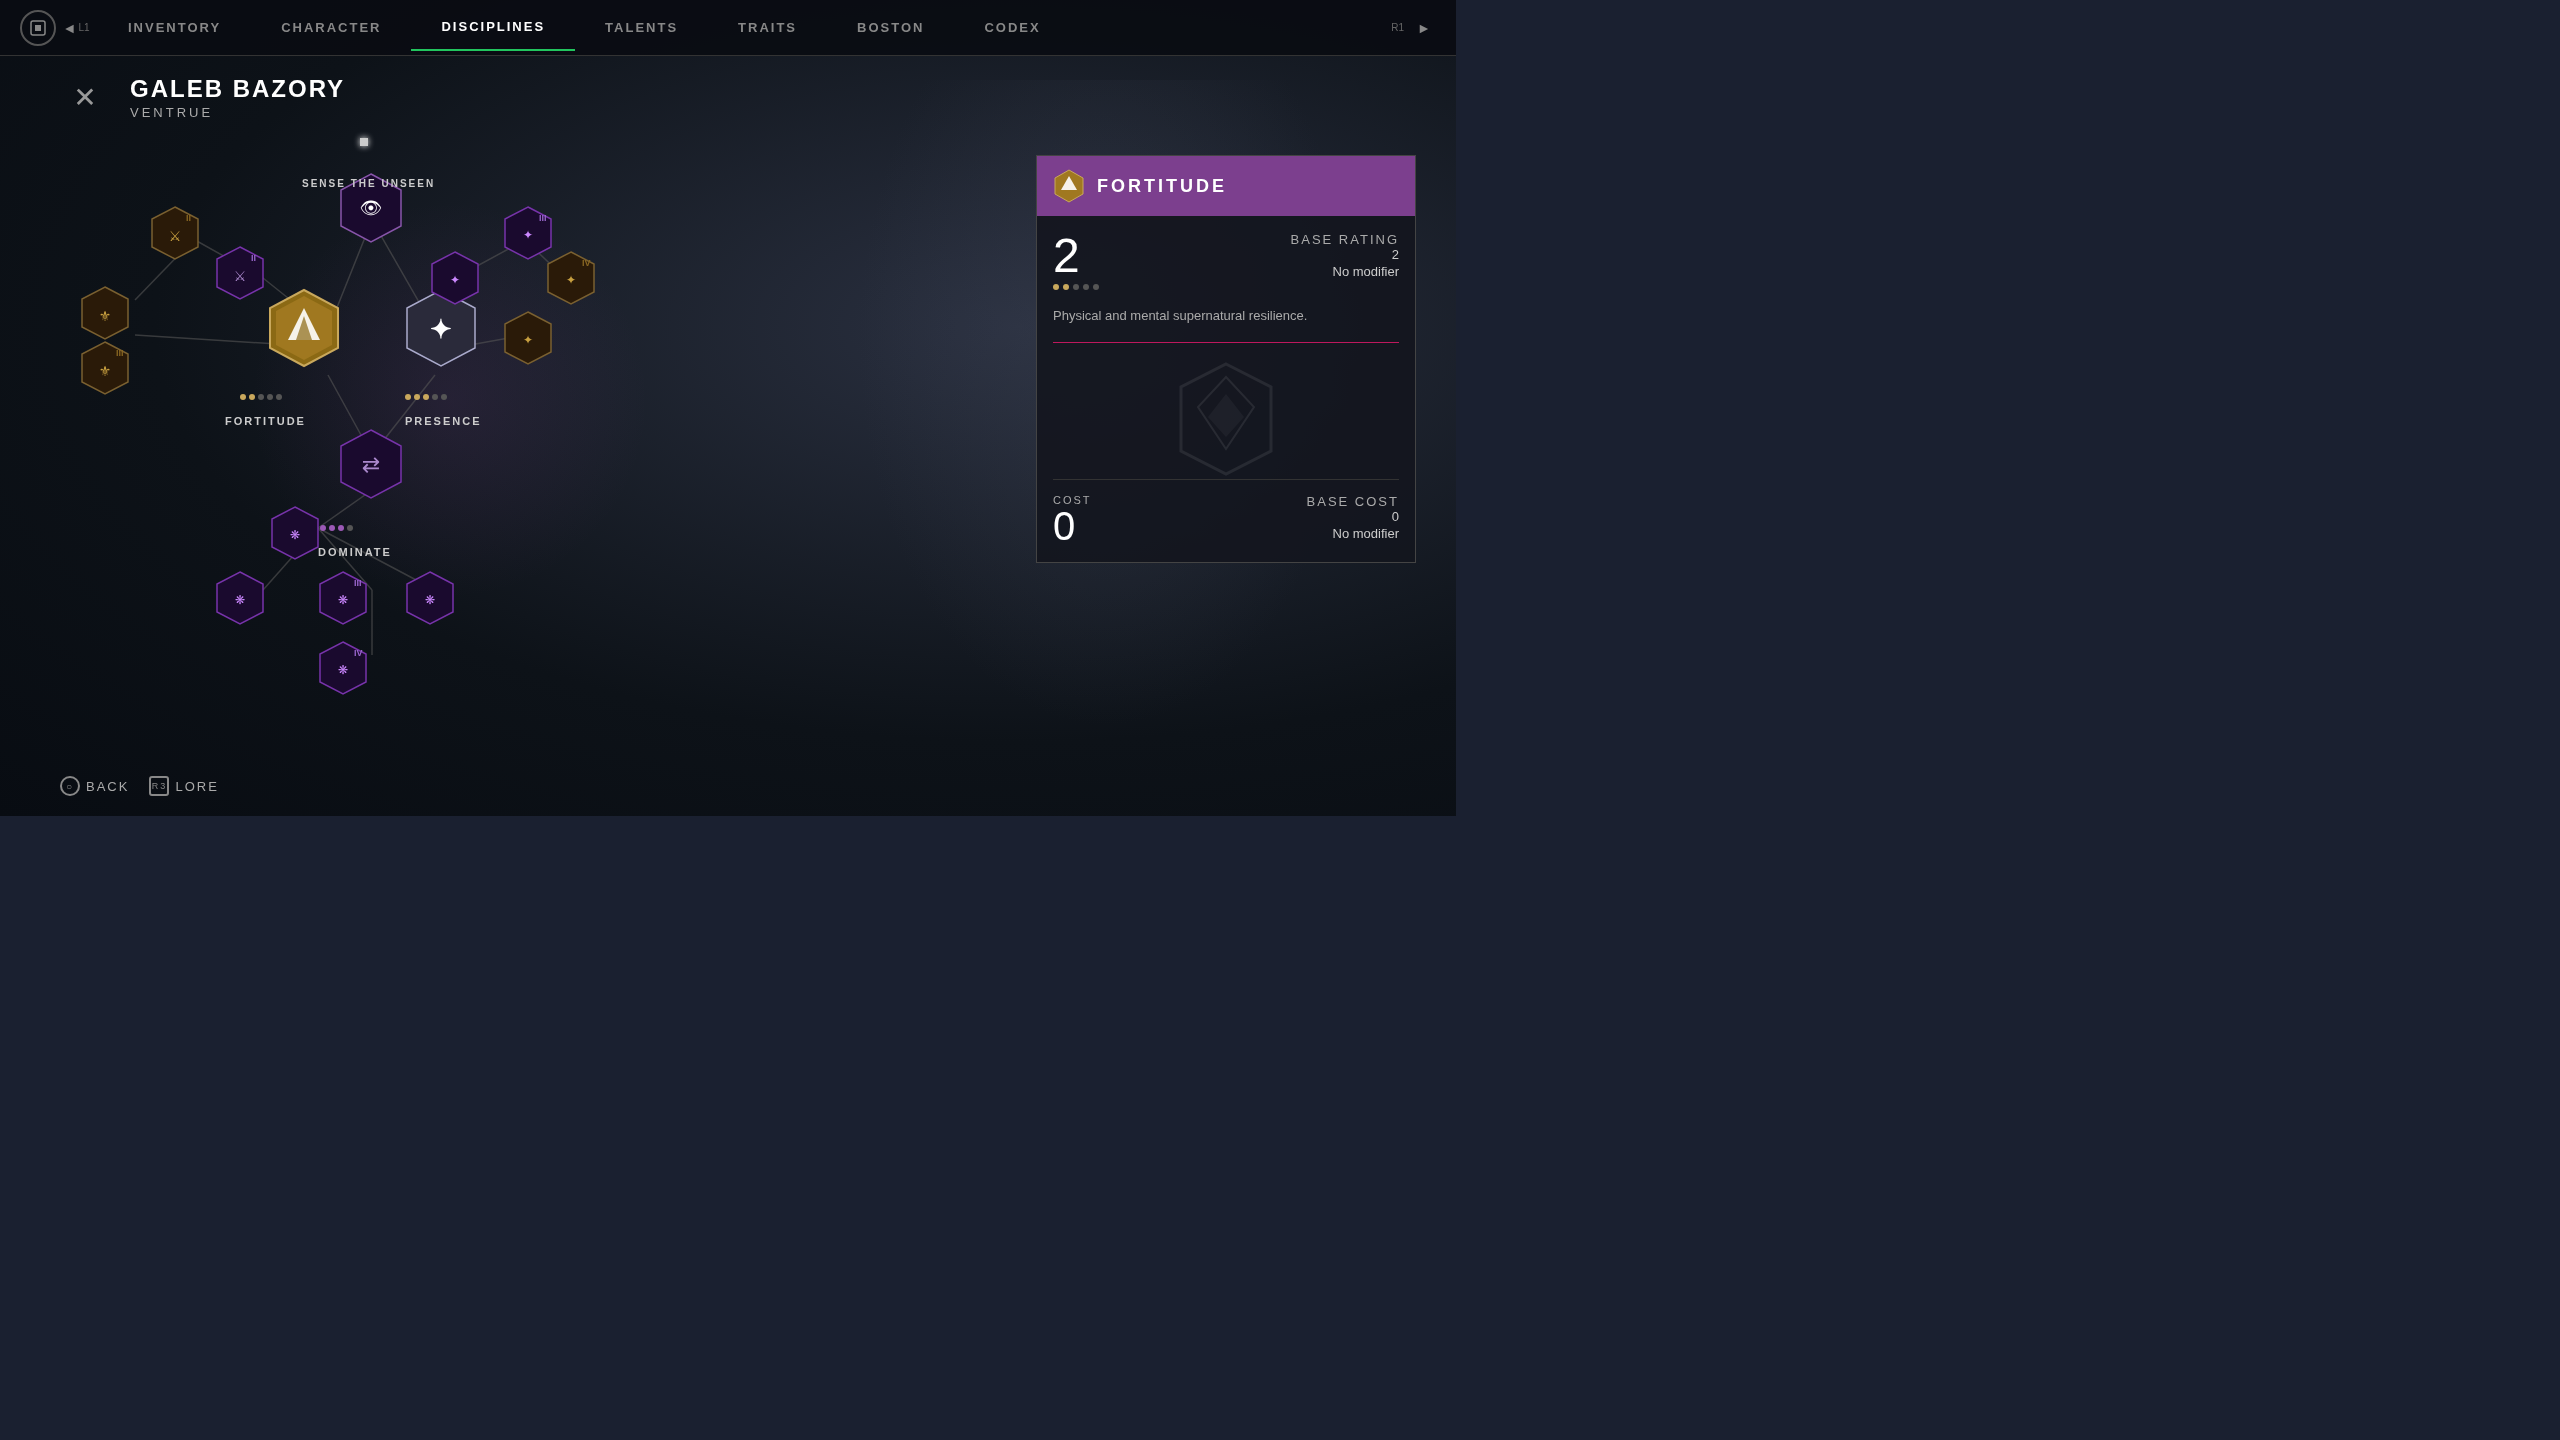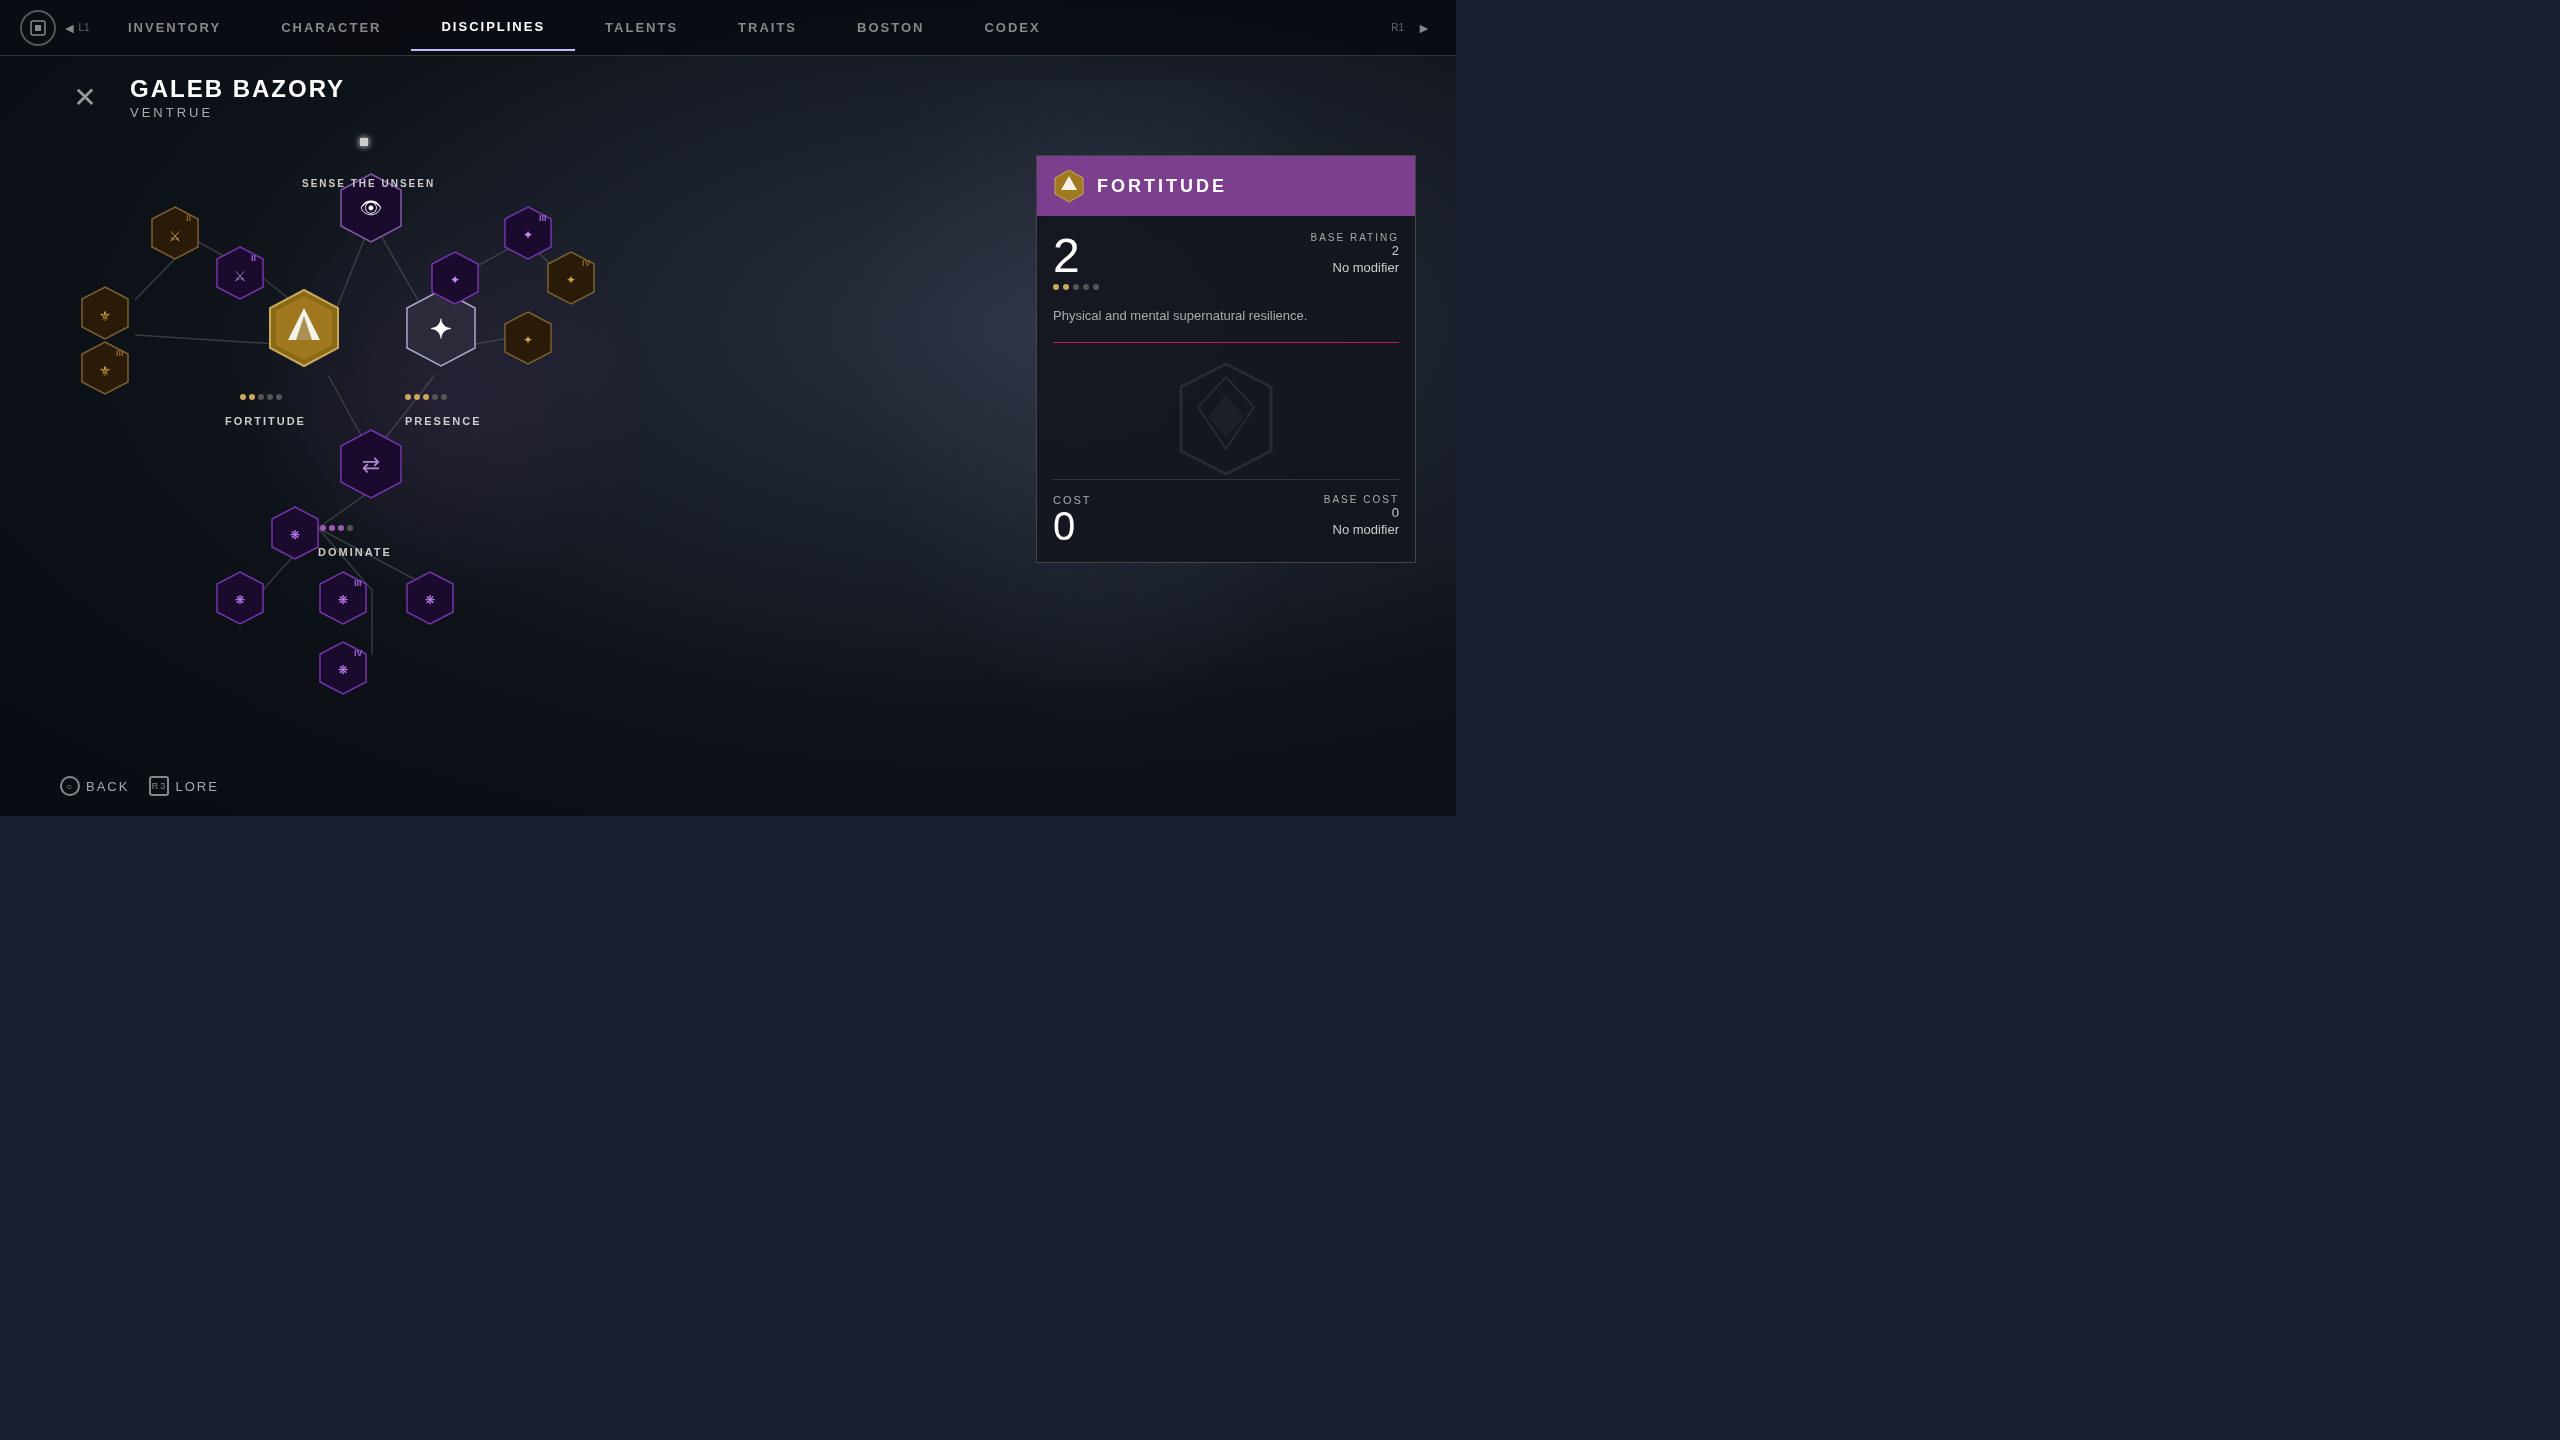--- a/index.html
+++ b/index.html
@@ -86,21 +86,21 @@
       font-size: 13px;
       font-weight: 600;
       letter-spacing: 2px;
       text-transform: uppercase;
       cursor: pointer;
       position: relative;
     }
 
     .nav-item.active {
       color: #fff;
-      border-bottom: 2px solid #c4b5fd;
+      border-bottom: 2px solid #22c55e;
     }
 
     .nav-right {
       display: flex;
       align-items: center;
       gap: 8px;
       text-align: right;
     }
 
     
@@ -245,21 +245,21 @@
       display: flex;
       gap: 4px;
       margin-top: 4px;
     }
 
     .info-rating-right {
       text-align: right;
     }
 
     .rating-label {
-      font-size: 10px;
+      font-size: 13px;
       color: #aaa;
       letter-spacing: 2px;
       text-transform: uppercase;
     }
 
     .rating-value {
       font-size: 13px;
       color: #ccc;
     }
 

